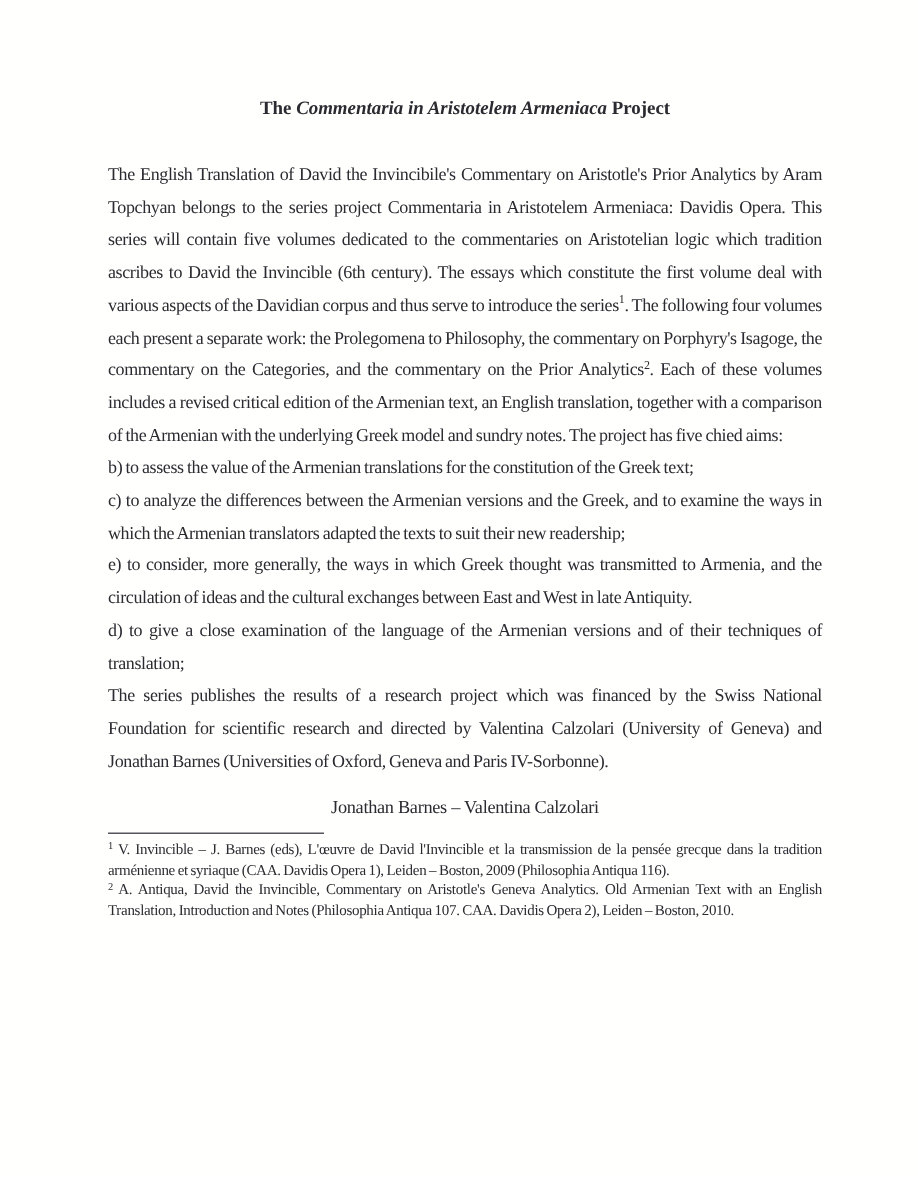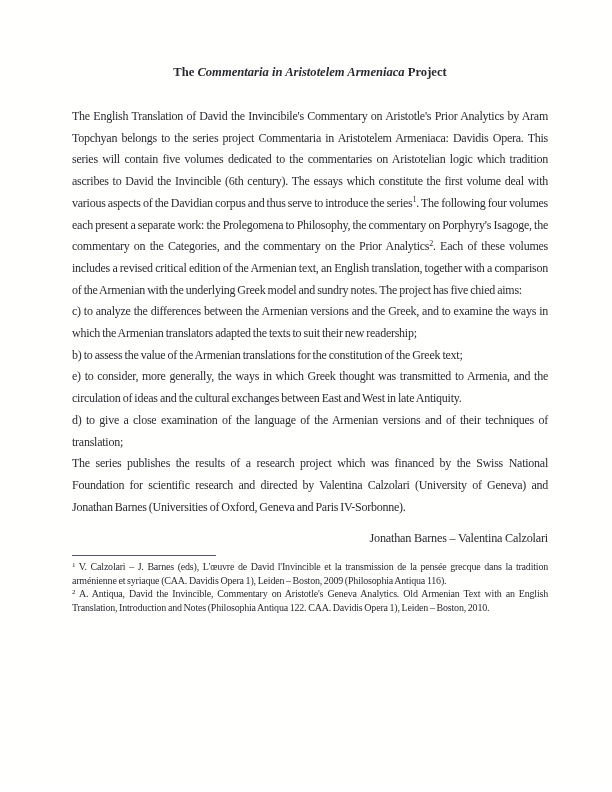--- a/index.html
+++ b/index.html
@@ -42,21 +42,21 @@
     position: relative;
     top: -4.5px;
     font-size: 8px;
     line-height: 0;
     vertical-align: baseline;
   }
   .signature {
     margin-top: 13px;
     font-size: 12.2px;
     letter-spacing: -0.2px;
-    text-align: right;
+    text-align: center;
   }
   .fn-sep {
     margin-top: 9px;
     width: 144px;
     border-top: 1px solid #55545c;
   }
   .footnotes {
     margin-top: 4px;
     font-size: 10px;
     line-height: 13.4px;
@@ -68,26 +68,26 @@
   .footnotes sup { font-size: 7px; top: -3px; }
 </style>
 </head>
 <body>
 
 <div class="page">
   <h1 class="title" id="doc-title"><span class="b">The </span><span class="bi">Commentaria in Aristotelem Armeniaca</span><span class="b"> Project</span></h1>
   <div class="doc-body" id="doc-body">
       <p class="paragraph"><span>The English Translation of David the Invincibile's </span><span class="i">Commentary on Aristotle's Prior Analytics</span><span> by Aram Topchyan belongs to the series project </span><span class="i">Commentaria in Aristotelem Armeniaca: Davidis Opera</span><span>. This series will contain five volumes dedicated to the commentaries on Aristotelian logic which tradition ascribes to David the Invincible (6th century). The essays which constitute the first volume deal with various aspects of the Davidian </span><span class="i">corpus</span><span> and thus serve to introduce the series</span><sup>1</sup><span>. The following four volumes each present a separate work: the </span><span class="i">Prolegomena to Philosophy</span><span>, the commentary on Porphyry's </span><span class="i">Isagoge</span><span>, the commentary on the </span><span class="i">Categories</span><span>, and the commentary on the </span><span class="i">Prior Analytics</span><sup>2</sup><span>. Each of these volumes includes a revised critical edition of the Armenian text, an English translation, together with a comparison of the Armenian with the underlying Greek model and sundry notes. The project has five chied aims:</span></p>
       <div class="aims">
+        <p class="aim"><span>b) to assess the value of the Armenian translations for the constitution of the Greek text;</span></p>
         <p class="aim"><span>c) to analyze the differences between the Armenian versions and the Greek, and to examine the ways in which the Armenian translators adapted the texts to suit their new readership;</span></p>
-        <p class="aim"><span>b) to assess the value of the Armenian translations for the constitution of the Greek text;</span></p>
         <p class="aim"><span>e) to consider, more generally, the ways in which Greek thought was transmitted to Armenia, and the circulation of ideas and the cultural exchanges between East and West in late Antiquity.</span></p>
         <p class="aim"><span>d) to give a close examination of the language of the Armenian versions and of their techniques of translation;</span></p>
       </div>
       <p class="paragraph closing"><span>The series publishes the results of a research project which was financed by the Swiss National Foundation for scientific research and directed by Valentina Calzolari (University of Geneva) and Jonathan Barnes (Universities of Oxford, Geneva and Paris IV-Sorbonne).</span></p>
     </div>
   <div class="signature" id="doc-signature">Jonathan Barnes – Valentina Calzolari</div>
   <div class="fn-sep"></div>
   <div class="footnotes" id="doc-footnotes">
-      <p class="footnote"><sup>1</sup><span> V. Calzolari – J. Barnes (eds), </span><span class="i">L'œuvre de David l'Invincible et la transmission de la pensée grecque dans la tradition arménienne et syriaque</span><span> (CAA. Davidis Opera 1), Leiden – Boston, 2009 (Philosophia Antiqua 116).</span></p>
-      <p class="footnote"><sup>2</sup><span> A. Antiqua, </span><span class="i">David the Invincible, Commentary on Aristotle's Geneva Analytics.</span><span> Old Armenian Text with an English Translation, Introduction and Notes (Philosophia Antiqua 122. CAA. Davidis Opera 1), Leiden – Boston, 2010.</span></p>
+      <p class="footnote"><sup>1</sup><span> V. Invincible – J. Barnes (eds), </span><span class="i">L'œuvre de David l'Invincible et la transmission de la pensée grecque dans la tradition arménienne et syriaque</span><span> (CAA. Davidis Opera 1), Leiden – Boston, 2009 (Philosophia Antiqua 116).</span></p>
+      <p class="footnote"><sup>2</sup><span> A. Antiqua, </span><span class="i">David the Invincible, Commentary on Aristotle's Geneva Analytics.</span><span> Old Armenian Text with an English Translation, Introduction and Notes (Philosophia Antiqua 107. CAA. Davidis Opera 2), Leiden – Boston, 2010.</span></p>
     </div>
 </div>
 
 </body></html>

